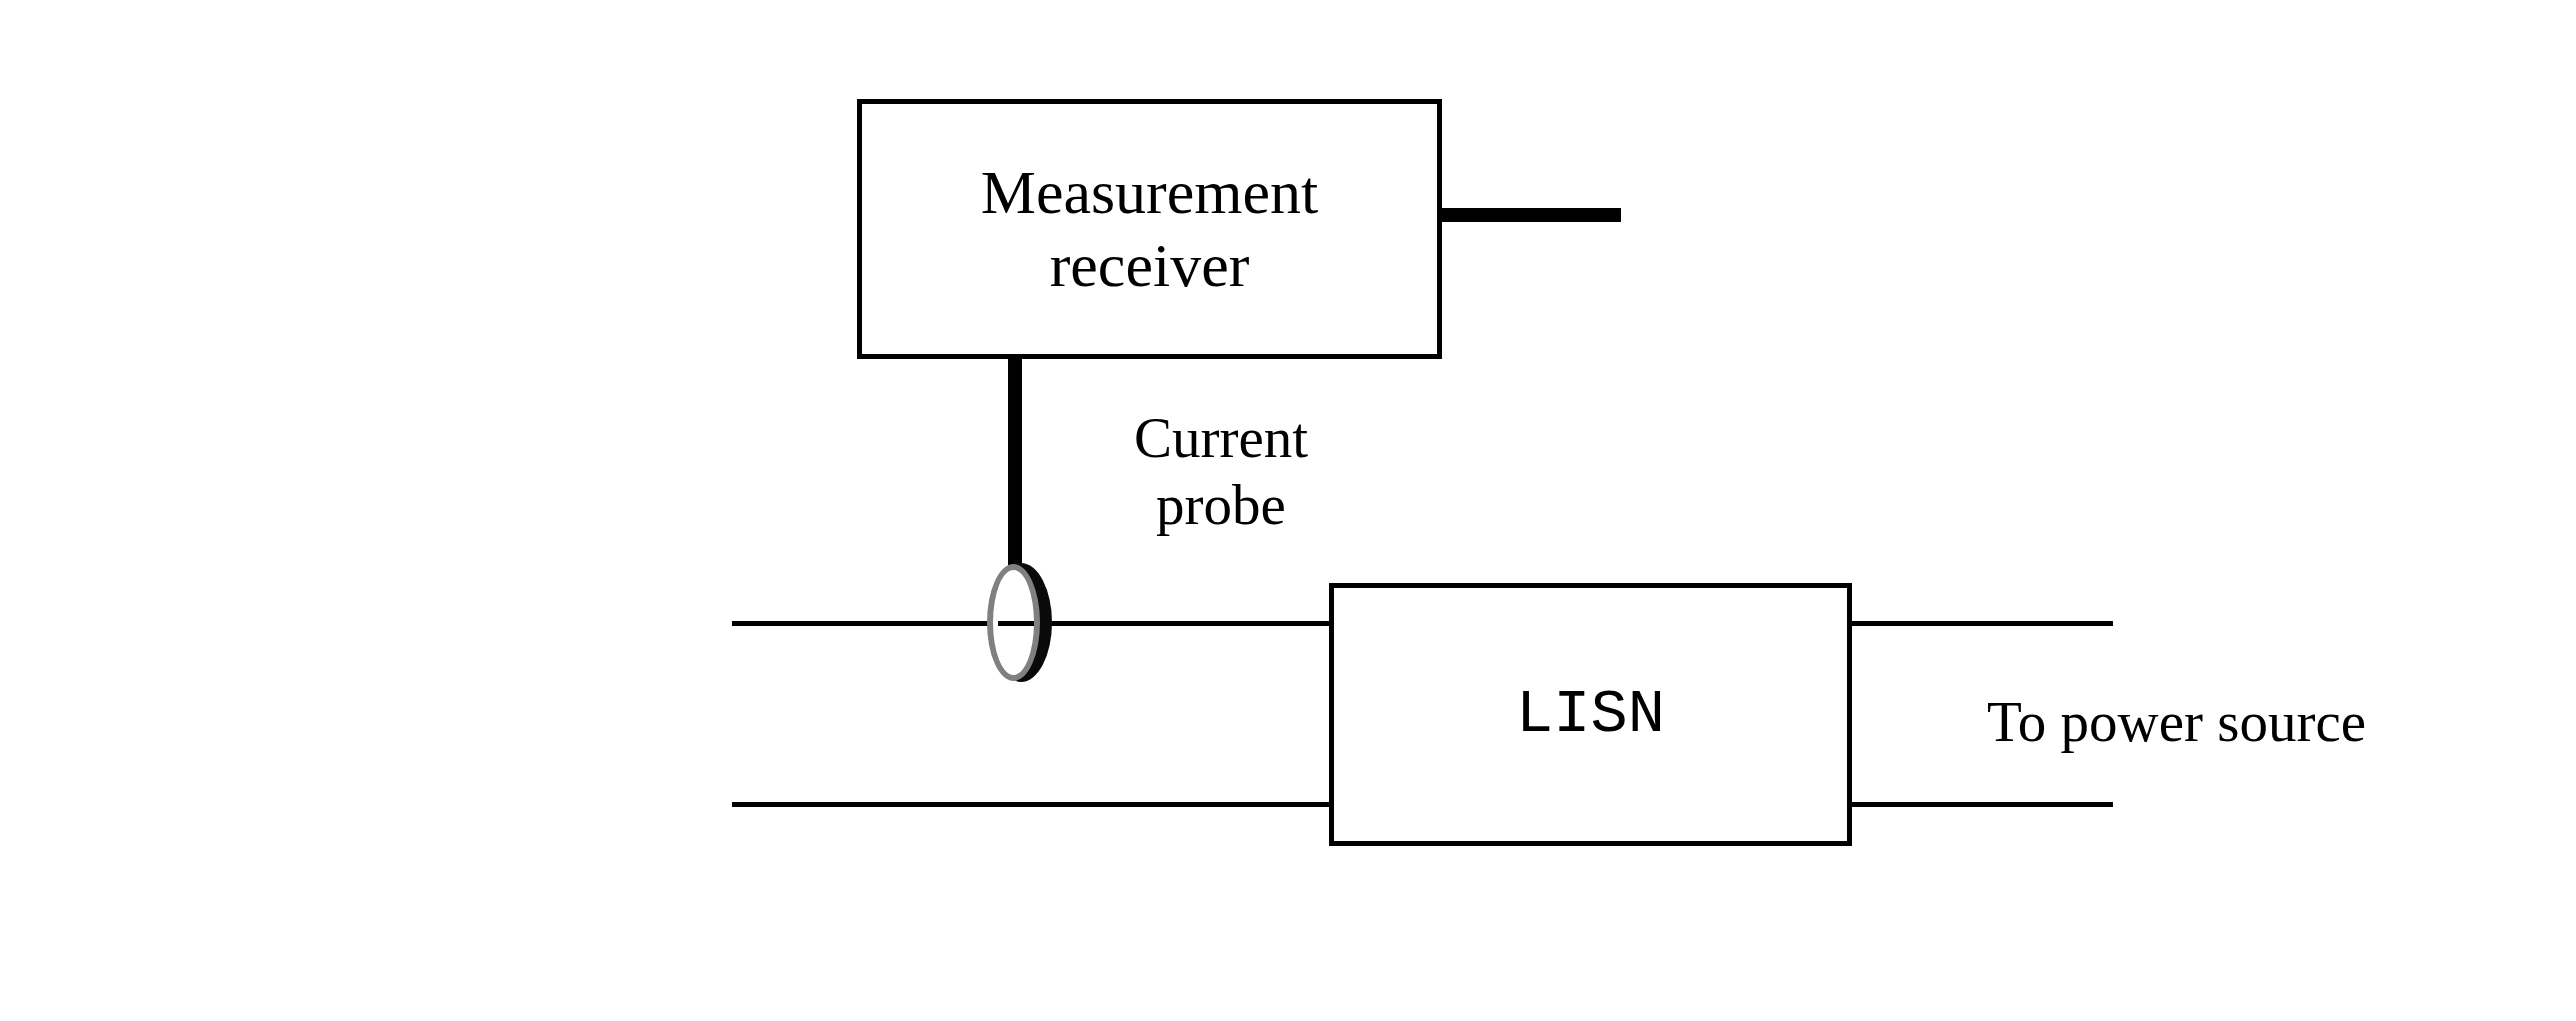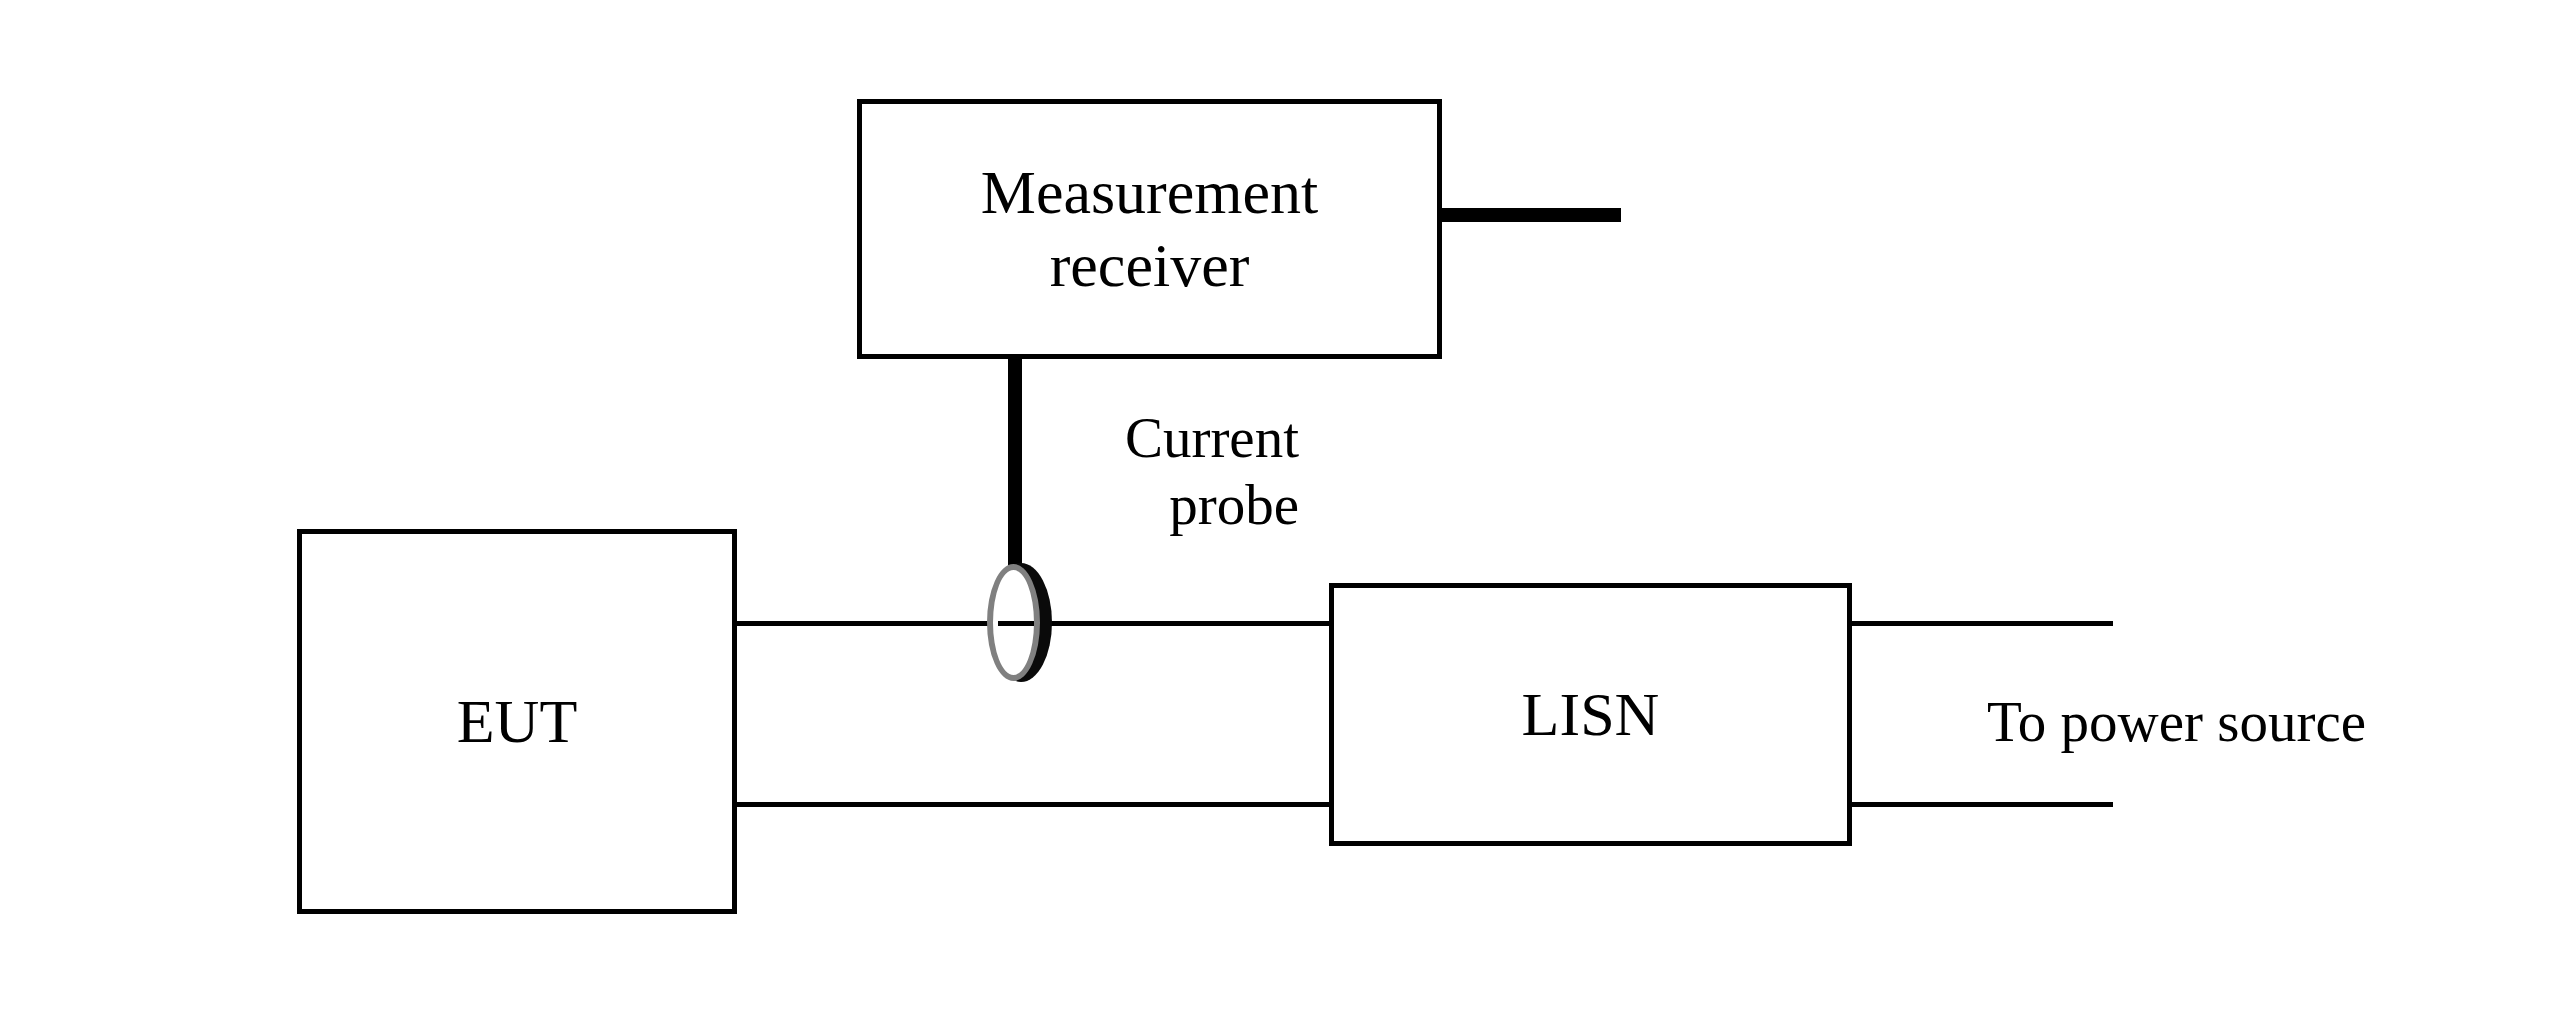--- a/index.html
+++ b/index.html
@@ -53,21 +53,21 @@
   #eut-box {
     left: 297px; top: 529px;
     width: 440px; height: 385px;
   }
   #eut-box .node-label { font-size: 62px; }
 
   #lisn-box {
     left: 1329px; top: 583px;
     width: 523px; height: 263px;
   }
-  #lisn-box .node-label { font-size: 62px; }
+  #lisn-box .node-label { font-size: 62px; font-family: Liberation Mono, monospace; }
 
   
   .wire {
     position: absolute;
     background: #000000;
     z-index: 2;
   }
   .wire-thin { height: 5.2px; }
   .wire-thick { height: 13.8px; }
 
@@ -150,23 +150,23 @@
   .annotation {
     position: absolute;
     font-family: "Liberation Serif", "DejaVu Serif", serif;
     font-weight: 400;
     color: #000000;
     line-height: 1.18;
     white-space: pre-line;
     z-index: 7;
   }
   #current-probe-label {
-    left: 1015px; top: 404px;
+    left: 1079px; top: 404px;
     width: 284px;
-    text-align: right;
+    text-align: center;
     font-size: 57px;
   }
   #to-power-source-label {
     left: 1970px; top: 688px;
     width: 413px;
     text-align: center;
     font-size: 57px;
     white-space: nowrap;
   }
 </style>
@@ -193,23 +193,20 @@
     <div class="probe-core"></div>
   </div>
   <div id="probe-wire-overlay"></div>
 
   <div class="node-box" id="measurement-receiver-box">
     <span class="node-label">Measurement
 receiver</span>
   </div>
 
 
-  <div class="node-box" id="eut-box">
-    <span class="node-label">EUT</span>
-  </div>
 
   <div class="node-box" id="lisn-box">
     <span class="node-label">LISN</span>
   </div>
 
   <div class="annotation" id="current-probe-label">Current
 probe</div>
 
   <div class="annotation" id="to-power-source-label">To power source</div>
 

